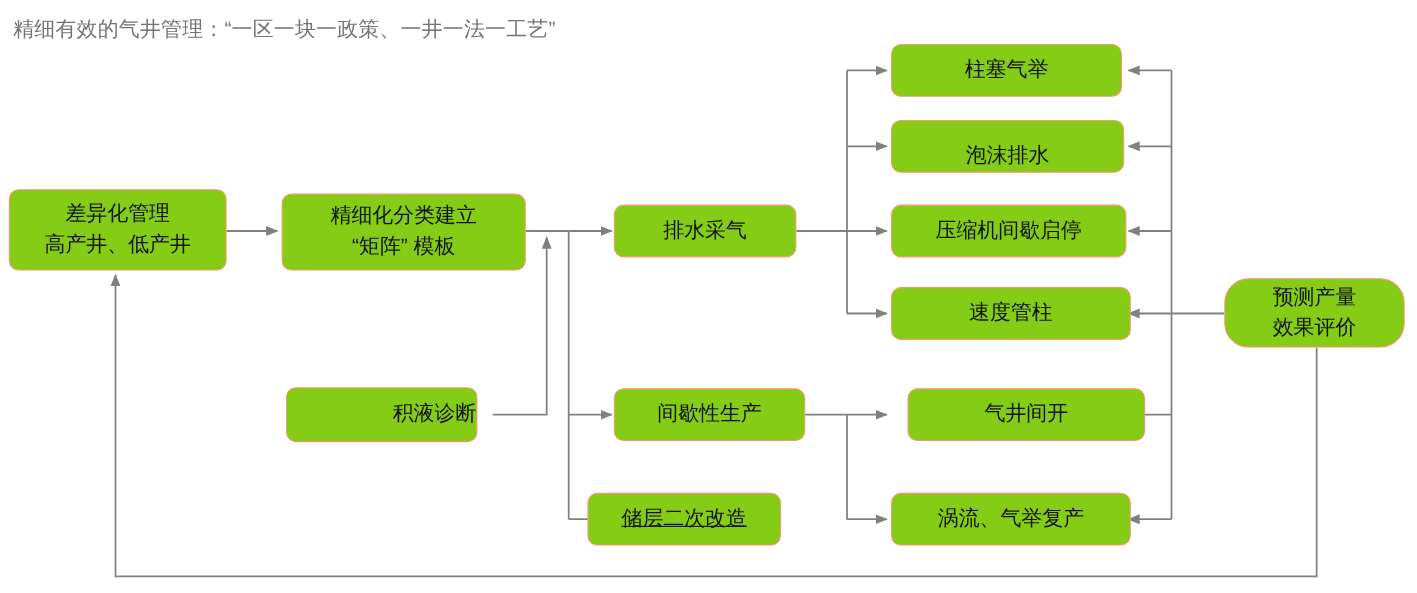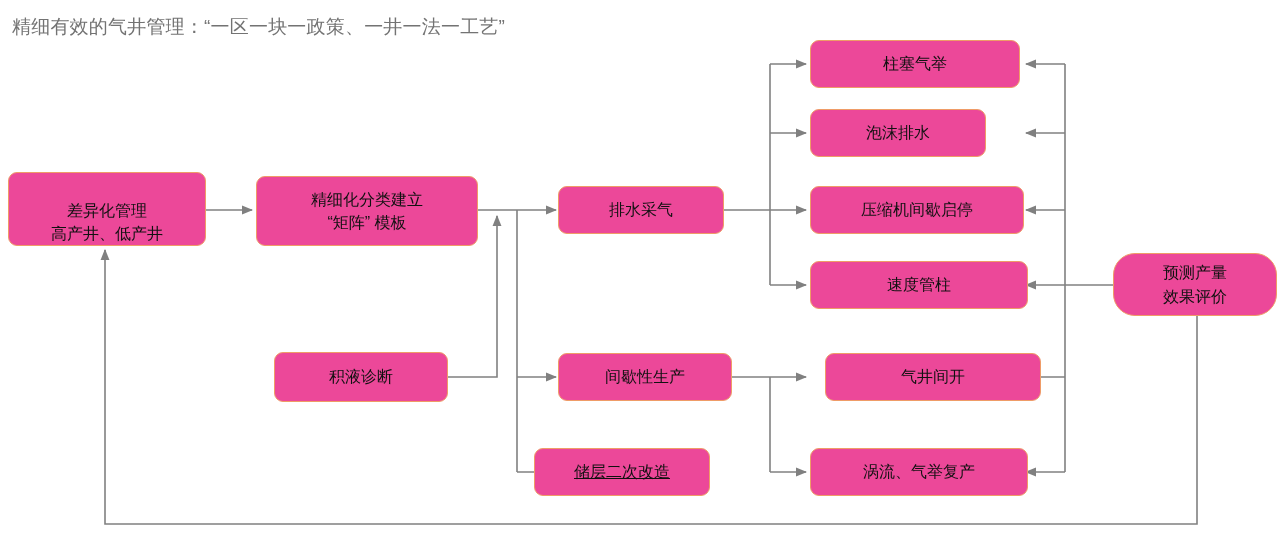--- a/index.html
+++ b/index.html
@@ -33,29 +33,29 @@
   svg.connectors {
     position: absolute;
     left: 0; top: 0;
     width: 1288px;
     height: 539px;
     pointer-events: none;
   }
   .node {
     position: absolute;
     box-sizing: border-box;
-    background: #ec4899;
+    background: #84cc16;
     border: 1.3px solid #ef9c67;
     border-radius: 9px;
     display: flex;
     flex-direction: column;
     align-items: center;
     justify-content: center;
     color: #111111;
-    font-size: 16px;
+    font-size: 19px;
     line-height: 1.45;
     text-align: center;
     white-space: nowrap;
   }
   .node .line2 { display: block; }
 </style>
 </head>
 <body>
 
 <div id="diagram-root">
@@ -98,51 +98,51 @@
       <path d="M 1065 133 L 1026 133" marker-end="url(#arrow)"></path>
       <path d="M 1065 210 L 1026 210" marker-end="url(#arrow)"></path>
       <path d="M 1065 285 L 1026 285" marker-end="url(#arrow)"></path>
       <path d="M 1065 377 L 1026 377" marker-end="url(#arrow)"></path>
       <path d="M 1065 472 L 1026 472" marker-end="url(#arrow)"></path>
 
       <path d="M 1197 316 L 1197 524 L 105 524 L 105 250" marker-end="url(#arrow)"></path>
     </g>
   </svg>
 
-  <div class="node" style="left:8px; top:172px; width:198px; height:74px;justify-content:flex-end;">
+  <div class="node" style="left:8px; top:172px; width:198px; height:74px;">
     <span>差异化管理</span>
     <span class="line2">高产井、低产井</span>
   </div>
 
   <div class="node" style="left:256px; top:176px; width:222px; height:70px;">
     <span>精细化分类建立</span>
     <span class="line2">“矩阵” 模板</span>
   </div>
 
-  <div class="node" style="left:274px; top:352px; width:174px; height:50px;">
+  <div class="node" style="left:260px; top:352px; width:174px; height:50px;align-items:flex-end;">
     <span>积液诊断</span>
   </div>
 
   <div class="node" style="left:558px; top:186px; width:166px; height:48px;text-align:right;">
     <span>排水采气</span>
   </div>
 
   <div class="node" style="left:558px; top:353px; width:174px; height:48px;align-items:center;">
     <span>间歇性生产</span>
   </div>
 
   <div class="node" style="left:534px; top:448px; width:176px; height:48px;text-decoration:underline;">
     <span>储层二次改造</span>
   </div>
 
   <div class="node" style="left:810px; top:40px; width:210px; height:48px;">
     <span>柱塞气举</span>
   </div>
 
-  <div class="node" style="left:810px; top:109px; width:176px; height:48px;">
+  <div class="node" style="left:810px; top:109px; width:212px; height:48px;justify-content:flex-end;">
     <span>泡沫排水</span>
   </div>
 
   <div class="node" style="left:810px; top:186px; width:214px; height:48px;">
     <span>压缩机间歇启停</span>
   </div>
 
   <div class="node" style="left:810px; top:261px; width:218px; height:48px;">
     <span>速度管柱</span>
   </div>

